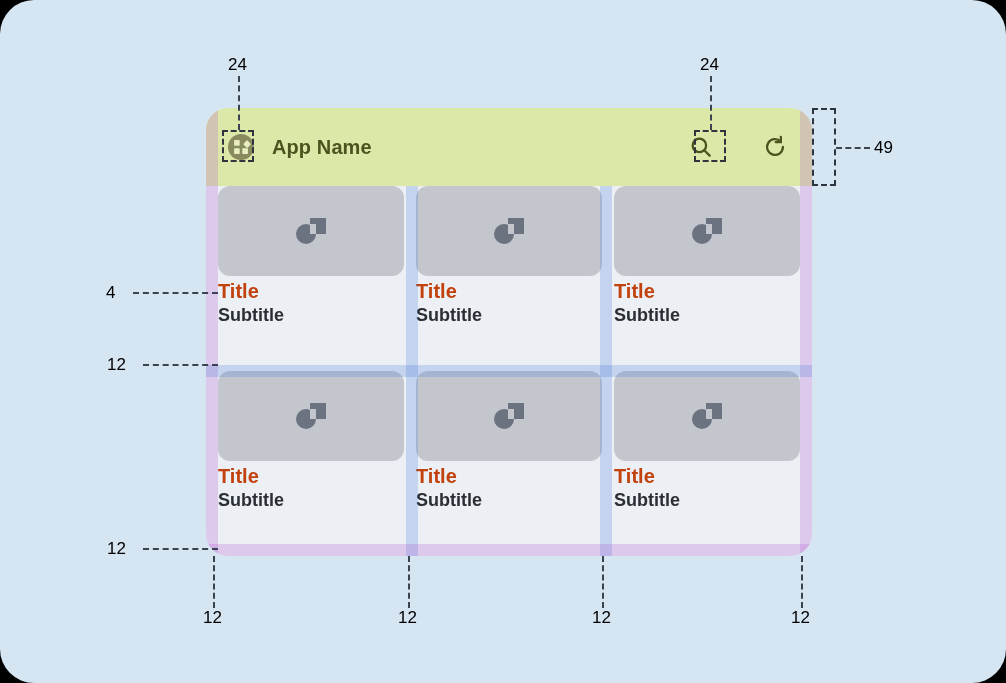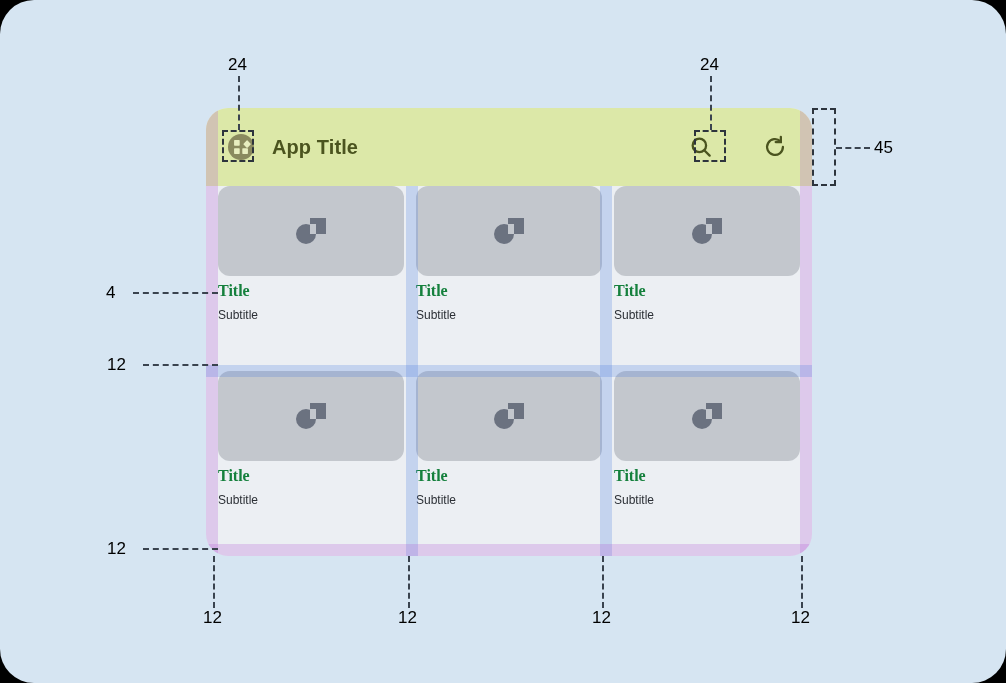--- a/index.html
+++ b/index.html
@@ -113,29 +113,28 @@
     display: flex;
     align-items: center;
     justify-content: center;
     flex: none;
   }
   .card-text {
     padding-top: 4px;
     flex: 1 1 auto;
   }
   .card-title {
-    font-size: 16px;
+    font-size: 20px;
     font-weight: 700;
-    color: #15803d;
+    color: #c2410c;
     line-height: 22px;
-    font-family: Liberation Serif, serif;
   }
   .card-subtitle {
-    font-size: 12px;
-    font-weight: 400;
+    font-size: 18px;
+    font-weight: 700;
     color: #2b2f35;
     line-height: 22px;
     padding-top: 2px;
   }
 
   
   #overlay {
     position: absolute;
     left: 0; top: 0;
     width: 606px;
@@ -205,21 +204,21 @@
     <div id="app-bar">
       <span>
         <svg id="app-logo" viewBox="0 0 24 24" xmlns="http://www.w3.org/2000/svg">
           <circle cx="12" cy="12" r="12" fill="#8a8a5f"></circle>
           <rect x="5.6" y="5.6" width="5.2" height="5.2" rx="0.6" fill="#e8eec0"></rect>
           <rect x="5.6" y="13.2" width="5.2" height="5.2" rx="0.6" fill="#e8eec0"></rect>
           <rect x="13.2" y="13.2" width="5.2" height="5.2" rx="0.6" fill="#e8eec0"></rect>
           <rect x="15.8" y="4.9" width="5.2" height="5.2" rx="0.6" fill="#e8eec0" transform="rotate(45 15.8 7.5)"></rect>
         </svg>
       </span>
-      <span id="app-bar-title">App Title</span>
+      <span id="app-bar-title">App Name</span>
       <span id="app-bar-spacer"></span>
       <span id="search-button">
         <svg class="appbar-icon" viewBox="0 0 24 24" fill="none" stroke="#4b541f" stroke-width="2.1" stroke-linecap="round">
           <circle cx="10.5" cy="10.5" r="6.2"></circle>
           <line x1="15.2" y1="15.2" x2="20" y2="20"></line>
         </svg>
       </span>
       <span id="refresh-button">
         <svg class="appbar-icon" viewBox="0 0 24 24" fill="none" stroke="#4b541f" stroke-width="2.1" stroke-linecap="round">
           <path d="M19.3 12a7.3 7.3 0 1 1-2.2-5.2"></path>
@@ -330,21 +329,21 @@
   <div class="dash-box" style="left:222px; top:130px; width:32px; height:32px;"></div>
   <div class="dash-v" style="left:238px; top:76px; height:54px;"></div>
   <div class="ann-label" style="left:228px; top:55px;">24</div>
 
   <div class="dash-box" style="left:694px; top:130px; width:32px; height:32px;"></div>
   <div class="dash-v" style="left:710px; top:76px; height:54px;"></div>
   <div class="ann-label" style="left:700px; top:55px;">24</div>
 
   <div class="dash-box" style="left:812px; top:108px; width:24px; height:78px;"></div>
   <div class="dash-h" style="left:836px; top:147px; width:34px;"></div>
-  <div class="ann-label" style="left:874px; top:138px;">45</div>
+  <div class="ann-label" style="left:874px; top:138px;">49</div>
 
   <div class="dash-h" style="left:133px; top:292px; width:85px;"></div>
   <div class="ann-label" style="left:106px; top:283px;">4</div>
 
   <div class="dash-h" style="left:143px; top:364px; width:75px;"></div>
   <div class="ann-label" style="left:107px; top:355px;">12</div>
 
   <div class="dash-h" style="left:143px; top:548px; width:75px;"></div>
   <div class="ann-label" style="left:107px; top:539px;">12</div>
 

